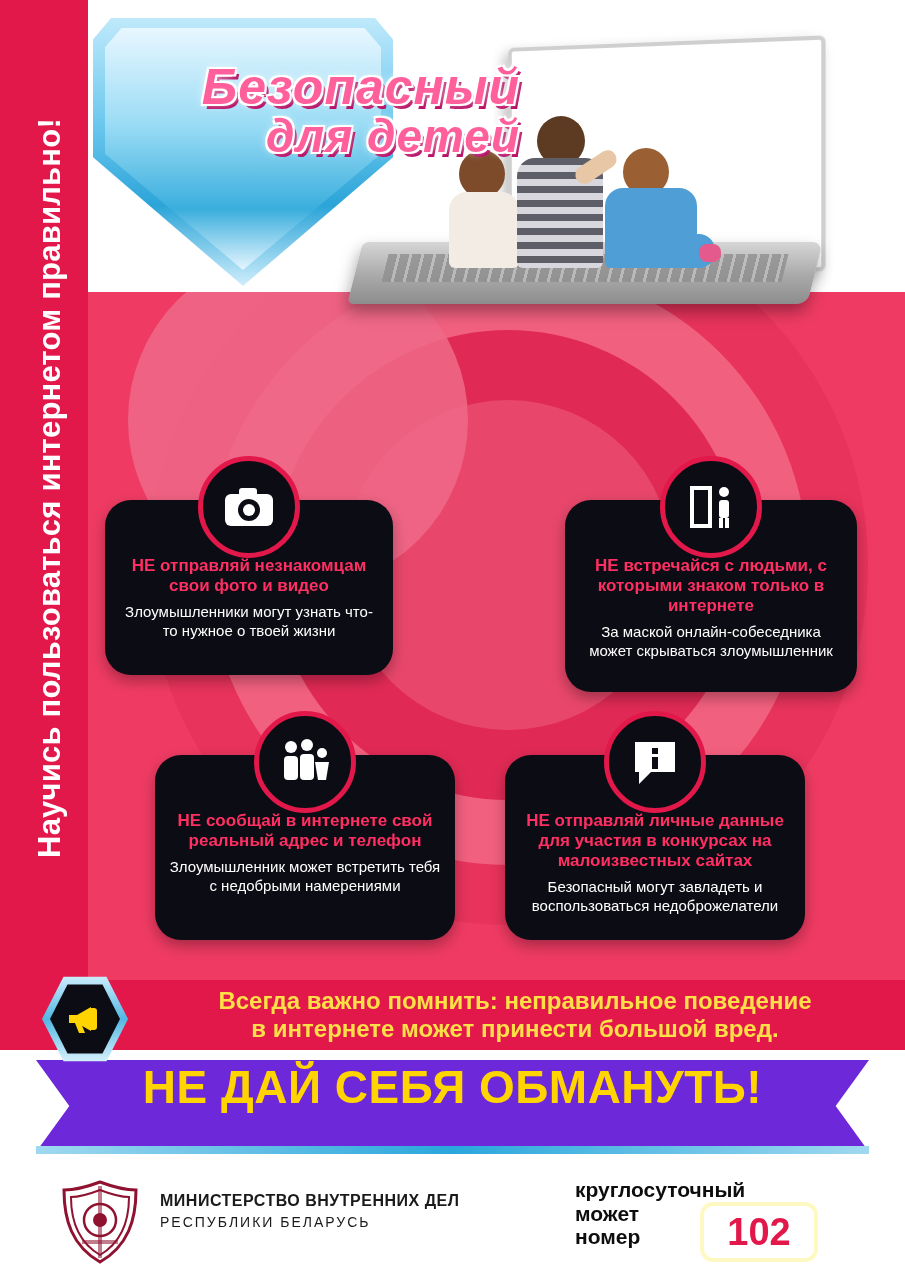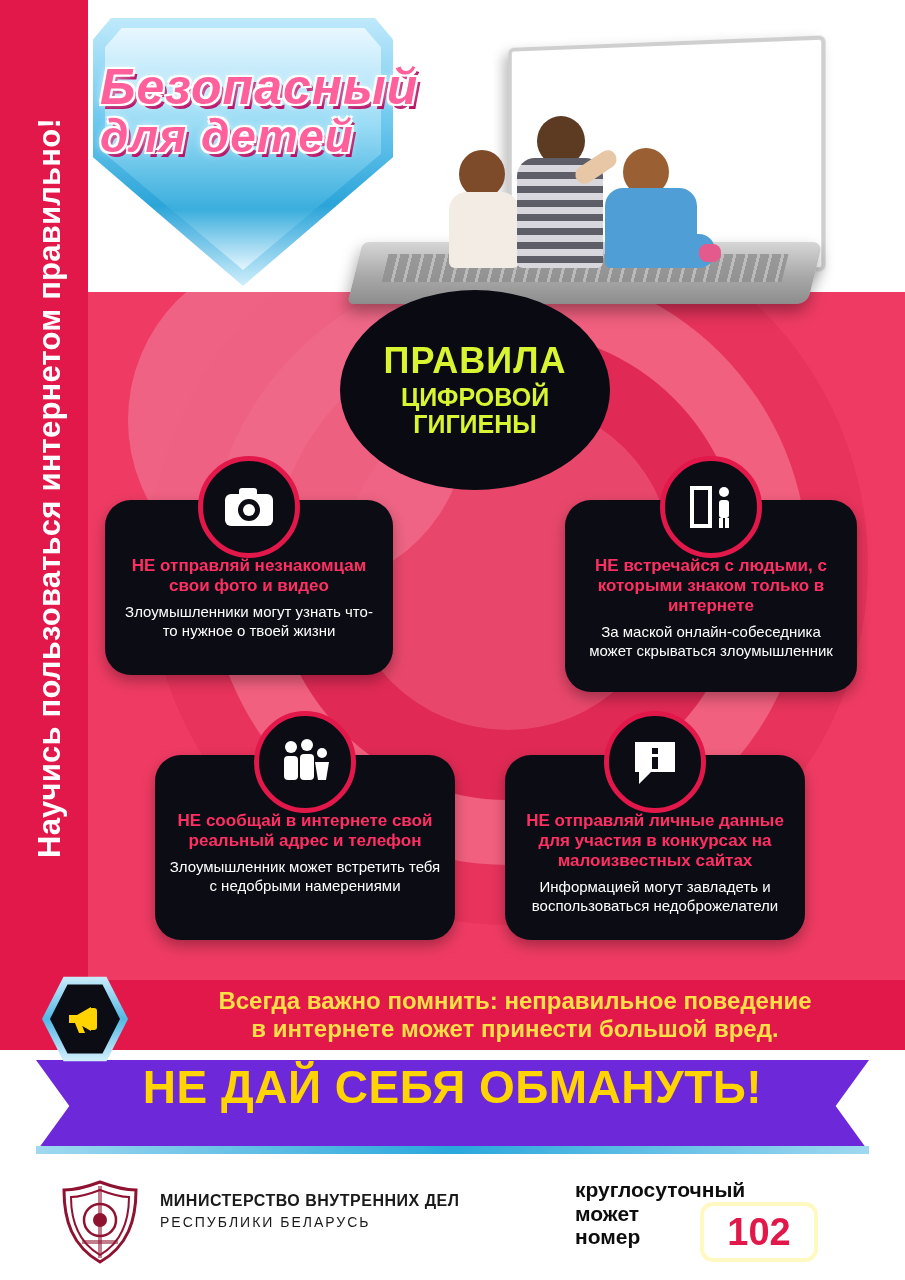--- a/index.html
+++ b/index.html
@@ -104,21 +104,21 @@
     position: absolute;
     left: 12px; top: 10px; right: 12px; bottom: 16px;
     background: linear-gradient(180deg, #e8f7ff 0%, #9adcf5 40%, #3aaedd 75%, #e6f6ff 100%);
     clip-path: polygon(6% 0%, 94% 0%, 100% 8%, 100% 52%, 50% 100%, 0% 52%, 0% 8%);
   }
   .title-block {
     position: absolute;
     left: 100px; top: 62px;
     width: 420px;
     z-index: 5;
-    text-align: left;
+    text-align: right;
   }
   .title-line {
     color: #ff5f9a;
     font-weight: bold;
     font-style: italic;
     letter-spacing: 1px;
     line-height: 1.02;
     text-shadow:
       2px 2px 0 #ffffff,
       -2px 2px 0 #ffffff,
@@ -436,25 +436,20 @@
           <div class="shoe"></div>
       </div>
     </div>
   </div>
 
   <div class="title-block">
     <div class="title-line l1">Безопасный</div>
     <div class="title-line l3">для детей</div>
   </div>
 
-  <div class="center-oval">
-    <div class="t1">ПРАВИЛА</div>
-    <div class="t2">ЦИФРОВОЙ</div>
-    <div class="t3">ГИГИЕНЫ</div>
-  </div>
 
   <div class="card card-1">
     <div class="card-icon">
       <svg width="52" height="42" viewBox="0 0 52 42" fill="none">
         <rect x="2" y="8" width="48" height="32" rx="6" fill="#ffffff"></rect>
         <rect x="16" y="2" width="18" height="8" rx="3" fill="#ffffff"></rect>
         <circle cx="26" cy="24" r="11" fill="#0c0c14"></circle>
         <circle cx="26" cy="24" r="6" fill="#ffffff"></circle>
       </svg>
     </div>
@@ -501,21 +496,21 @@
   <div class="card card-4">
     <div class="card-icon">
       <svg width="48" height="48" viewBox="0 0 48 48" fill="none">
         <path d="M4 4 H44 V34 H20 L8 46 V34 H4 Z" fill="#ffffff"></path>
         <rect x="21" y="10" width="6" height="6" fill="#0c0c14"></rect>
         <rect x="21" y="19" width="6" height="12" fill="#0c0c14"></rect>
       </svg>
     </div>
     <div class="card-body">
       <div class="card-title">НЕ отправляй личные данные для участия в конкурсах на малоизвестных сайтах</div>
-      <div class="card-sub">Информацией могут завладеть и воспользоваться недоброжелатели</div>
+      <div class="card-sub">Безопасный могут завладеть и воспользоваться недоброжелатели</div>
     </div>
   </div>
 
   <div class="remember-band"></div>
   <div class="megaphone-hex">
     <div class="inner">
       <svg width="40" height="30" viewBox="0 0 40 30" fill="none">
         <path d="M4 11 H12 L26 3 V27 L12 19 H4 Z" fill="#ffd400"></path>
         <rect x="24" y="4" width="8" height="22" rx="3" fill="#ffd400"></rect>
         <path d="M10 19 L14 29 H20 L16 19 Z" fill="#ffd400"></path>

